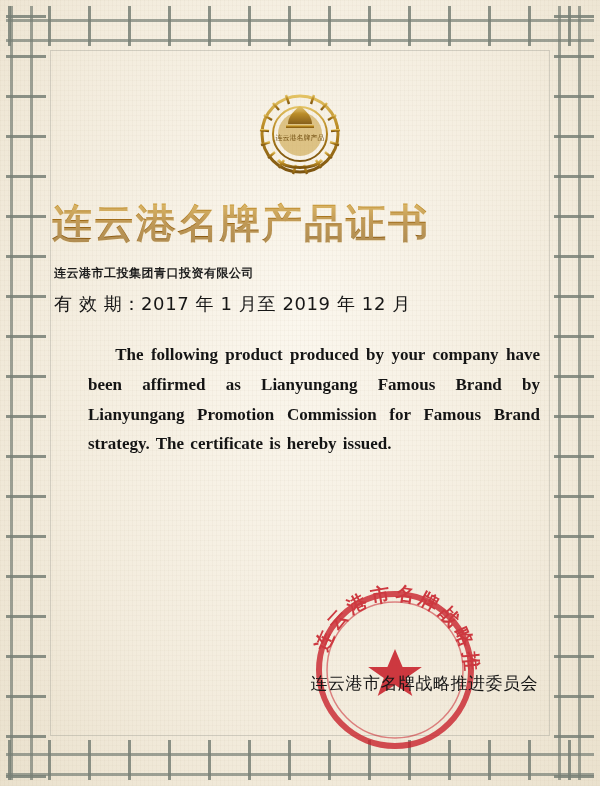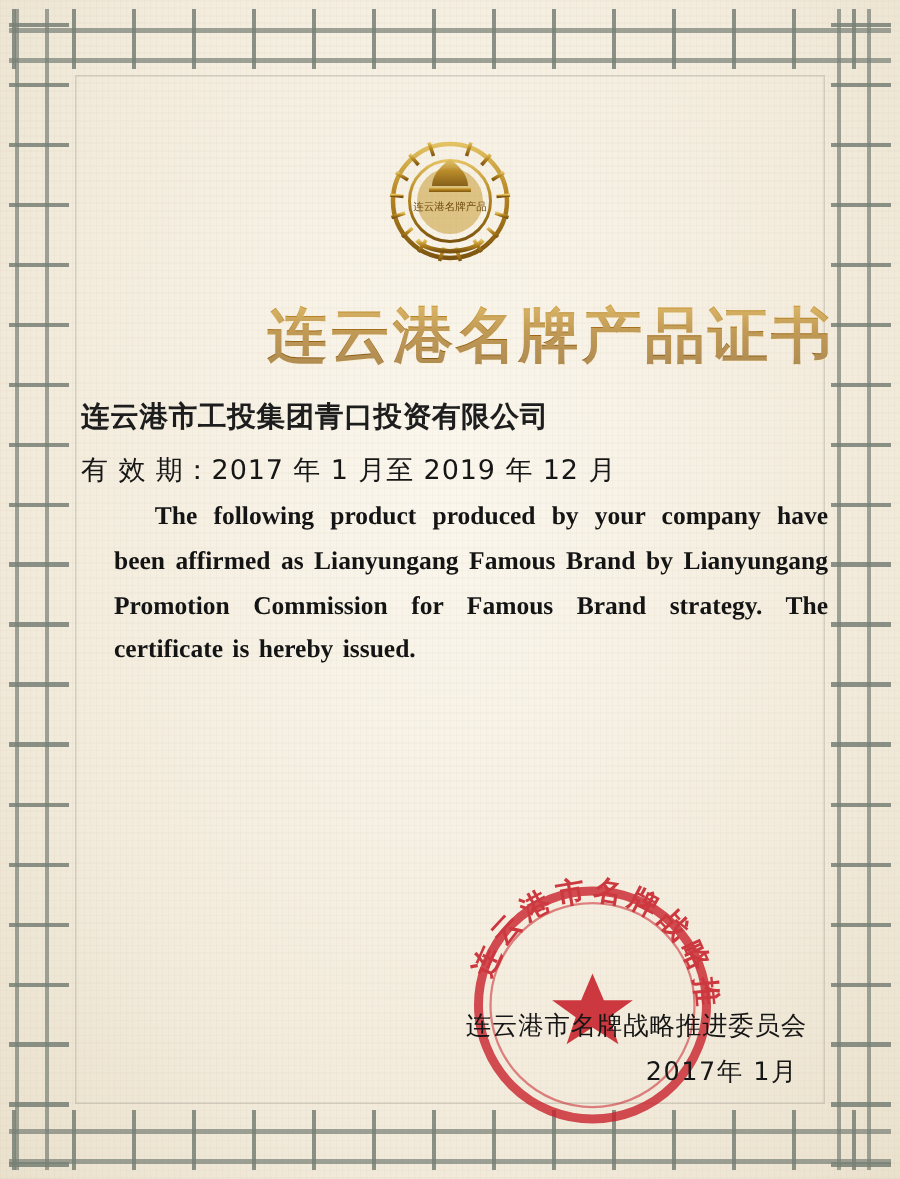--- a/index.html
+++ b/index.html
@@ -89,33 +89,33 @@
     position: absolute;
     left: 52px;
     right: 44px;
     top: 196px;
   }
   .cert-title {
     font-family: "DejaVu Serif", "Liberation Serif", serif;
     font-size: 40px;
     font-weight: bold;
     letter-spacing: 2px;
-    text-align: right;
+    text-align: left;
     color: #9c6b1d;
     background: linear-gradient(180deg, #d9a93c 0%, #a06c19 45%, #7d4f10 100%);
     -webkit-background-clip: text;
     background-clip: text;
     color: transparent;
     text-shadow: 0 1px 0 rgba(255,240,200,0.35);
     margin: 0 0 14px 0;
     white-space: nowrap;
   }
   .company {
     font-family: "DejaVu Sans", "Liberation Sans", sans-serif;
-    font-size: 19px;
+    font-size: 12px;
     font-weight: bold;
     color: #1d1d1d;
     margin: 0 0 10px 2px;
     letter-spacing: 0.5px;
   }
   .body-par {
     font-family: "DejaVu Sans", "Liberation Sans", sans-serif;
     font-size: 17.5px;
     line-height: 1.62;
     color: #161616;
@@ -129,30 +129,30 @@
     font-size: 18px;
     font-weight: bold;
     color: #161616;
     margin: 10px 0 20px 2px;
     letter-spacing: 0.5px;
   }
   .valid-line {
     font-family: "DejaVu Sans", "Liberation Sans", sans-serif;
     font-size: 18px;
     color: #161616;
-    margin: 0 0 4px 2px;
+    margin: 0 0 24px 2px;
     letter-spacing: 0.6px;
   }
   .en-par {
     font-family: "Liberation Serif", "DejaVu Serif", serif;
     font-size: 17px;
     font-weight: bold;
     line-height: 1.75;
     color: #141414;
-    margin: 4px;
+    margin: 16px;
     text-align: justify;
     text-indent: 1.6em;
     word-spacing: 2px;
     padding-left: 20px;
   }
 
   
   .seal {
     position: absolute;
     left: 300px;
@@ -262,15 +262,14 @@
         <textPath href="#sealArcTop" startOffset="8%">连云港市名牌战略推进委员会</textPath>
       </text>
       <g transform="translate(95,100)">
         <polygon points="0,-26 7.6,-8.1 26.9,-8.1 11.2,3.1 17.3,21.1 0,10 -17.3,21.1 -11.2,3.1 -26.9,-8.1 -7.6,-8.1" fill="#c8202a"></polygon>
       </g>
     </svg>
   </div>
 
   <div class="sign-block">
     <div class="sign-org">连云港市名牌战略推进委员会</div>
-    <div class="sign-date">2017年 1月</div>
   </div>
 </div>
 
 </body></html>

